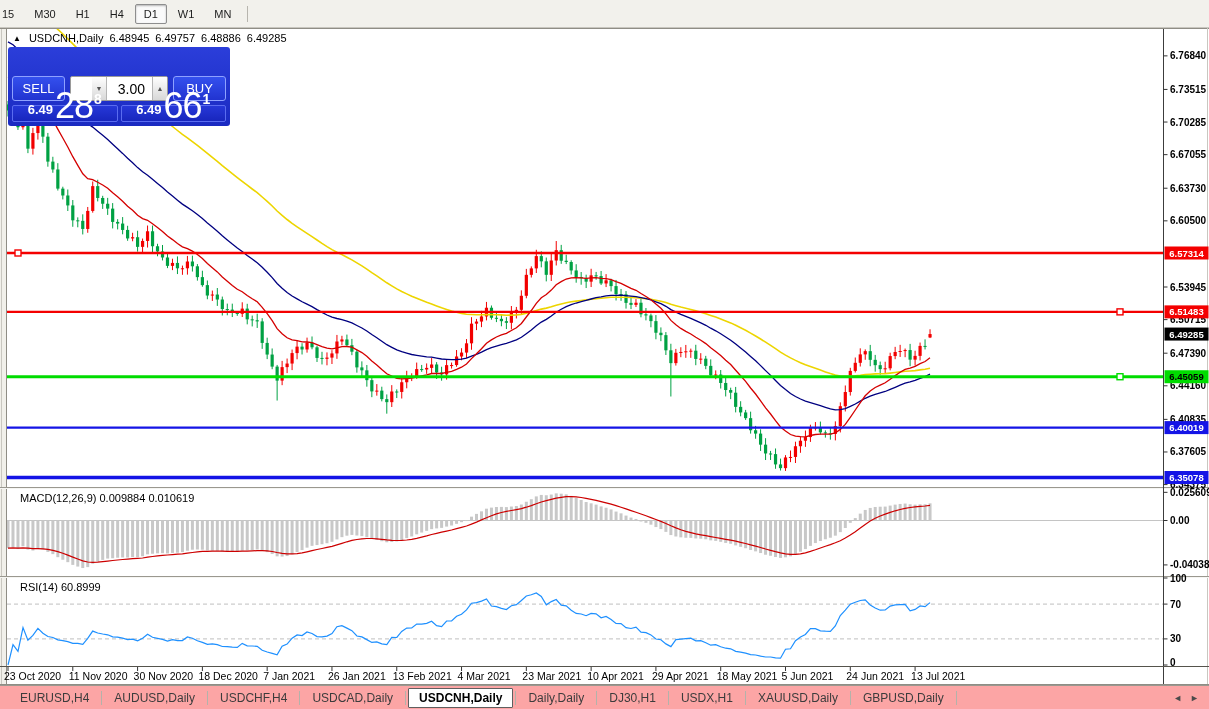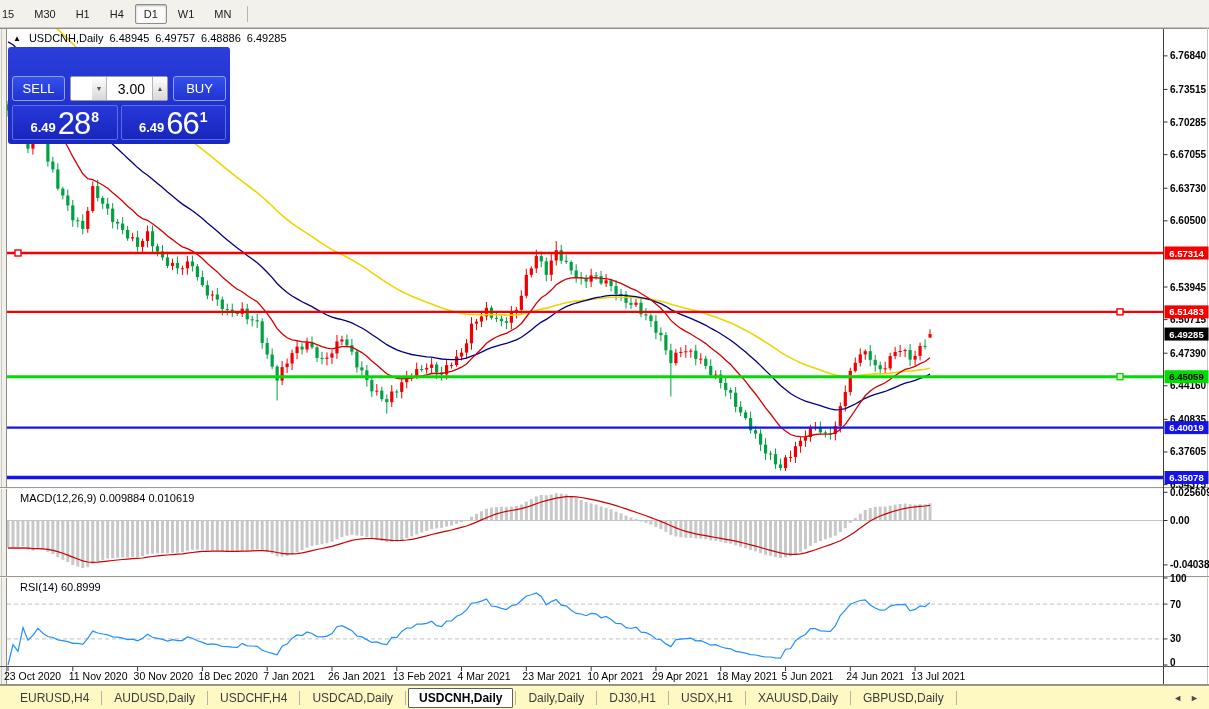--- a/index.html
+++ b/index.html
@@ -29,33 +29,33 @@
   .trade-panel{position:absolute;left:8px;top:47px;width:222px;z-index:2;
     background:linear-gradient(#2b3eda,#1a2ac1);padding:4px;border-radius:3px;}
   .tp-top{display:flex;height:25px;align-items:stretch;margin-top:25px;}
   .tp-btn{width:53px;color:#fff;font-size:13px;border:1px solid #8ea1ff;border-radius:3px;
     background:linear-gradient(#3450ee,#2133d0);cursor:pointer;font-family:"Liberation Sans",sans-serif;}
   .tp-spin{flex:1;display:flex;margin:0 5px;background:#fff;border:1px solid #9a9a9a;border-radius:2px;overflow:hidden;padding-left:21px;}
   .spin-btn{width:15px;font-size:7px;color:#555;background:linear-gradient(#fefefe,#d8d8d8);
     border:none;border-left:1px solid #b5b5b5;border-right:1px solid #b5b5b5;cursor:pointer;}
   .tp-vol{flex:1;text-align:right;padding:4px 7px 0 0;font-size:14px;color:#000;background:#fff;}
   .tp-prices{display:flex;gap:3px;margin-top:4px;}
-  .tp-price{flex:1;height:35px;display:flex;align-items:flex-end;justify-content:center;color:#fff;
+  .tp-price{flex:1;height:17px;display:flex;align-items:flex-end;justify-content:center;color:#fff;
     border:1px solid #5a6cf0;border-radius:2px;background:linear-gradient(#2638d8,#1826bd);padding-bottom:1px;}
   .pp-small{font-size:13px;font-weight:700;margin:0 2px 3px 0;}
-  .pp-big{font-size:31px;line-height:28px;font-weight:400;letter-spacing:-1px;}
+  .pp-big{font-size:36px;line-height:28px;font-weight:400;letter-spacing:-1px;}
   .pp-sup{font-size:14px;font-weight:700;margin-bottom:13px;margin-left:1px;}
 
   
   .ind-label{position:absolute;left:12px;font-size:11px;color:#000;z-index:2;white-space:nowrap;margin-left:8px;}
   #macd-label{top:492px;}
   #rsi-label{top:581px;}
 
   
-  .tabbar{position:absolute;left:0;top:685px;width:1209px;height:24px;background:#fef9c3;
+  .tabbar{position:absolute;left:0;top:685px;width:1209px;height:24px;background:#fca5a5;
     border-top:1px solid #9a988f;display:flex;align-items:center;z-index:3;padding-left:10px;}
   .tab{font-size:12px;color:#3c3c3c;padding:3px 10px;white-space:nowrap;cursor:pointer;}
   .tab.active{background:#fff;border:1px solid #5f5f5f;border-radius:1px;color:#000;font-weight:700;padding:2px 10px;}
   .tabsep{width:1px;height:14px;background:#b4b2aa;margin:0 2px;}
   .tab-nav{margin-left:auto;display:flex;gap:8px;padding-right:10px;}
   .tab-nav span{font-size:9px;color:#4a4a4a;cursor:pointer;}
 </style>
 </head>
 <body>
 

